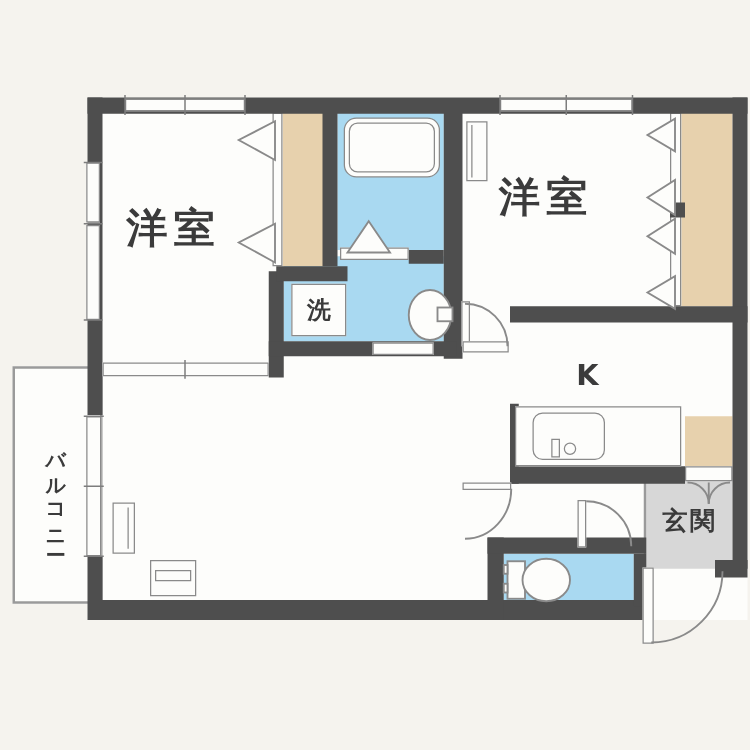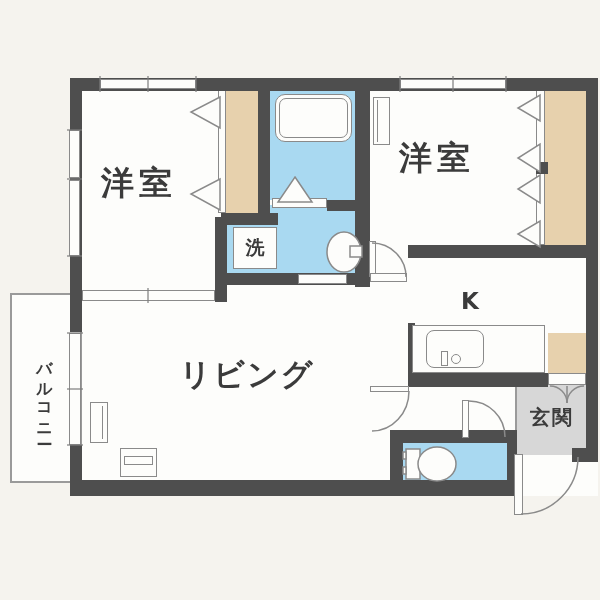--- a/index.html
+++ b/index.html
@@ -143,18 +143,17 @@
       <line x1="67" y1="256" x2="82" y2="256"></line>
       <line x1="67" y1="333" x2="83" y2="333"></line>
       <line x1="67" y1="389" x2="83" y2="389"></line>
       <line x1="67" y1="445" x2="83" y2="445"></line>
       <line x1="148" y1="288" x2="148" y2="303"></line>
     </g>
   </svg>
 
   <div class="label lbl-room" style="left:139px;top:183px;">洋室</div>
   <div class="label lbl-room" style="left:437px;top:158px;">洋室</div>
-  <div class="label lbl-living" style="left:247px;top:375px;">リビング</div>
   <div class="label lbl-k" style="left:470px;top:301px;">K</div>
   <div class="label lbl-genkan" style="left:552px;top:417px;">玄関</div>
   <div class="label lbl-balcony" style="left:44px;top:394px;">バルコニー</div>
 
 </div>
 
 </body></html>

